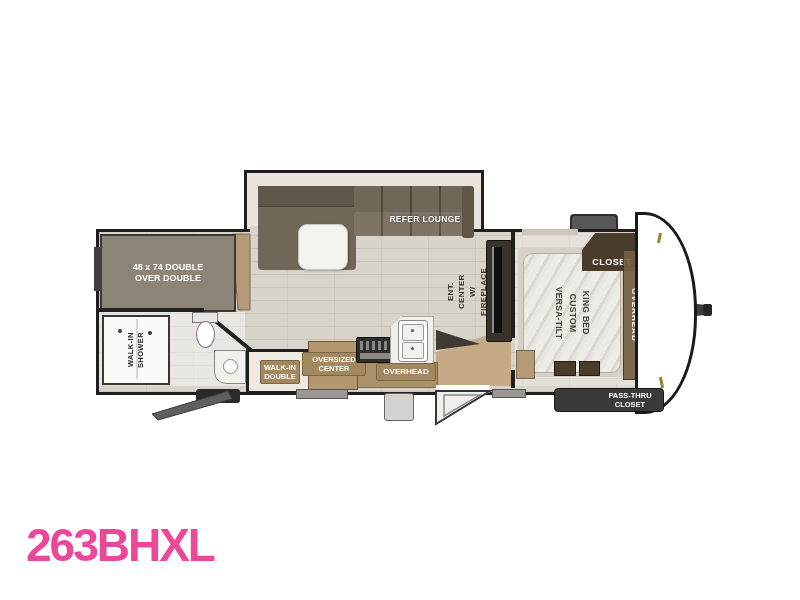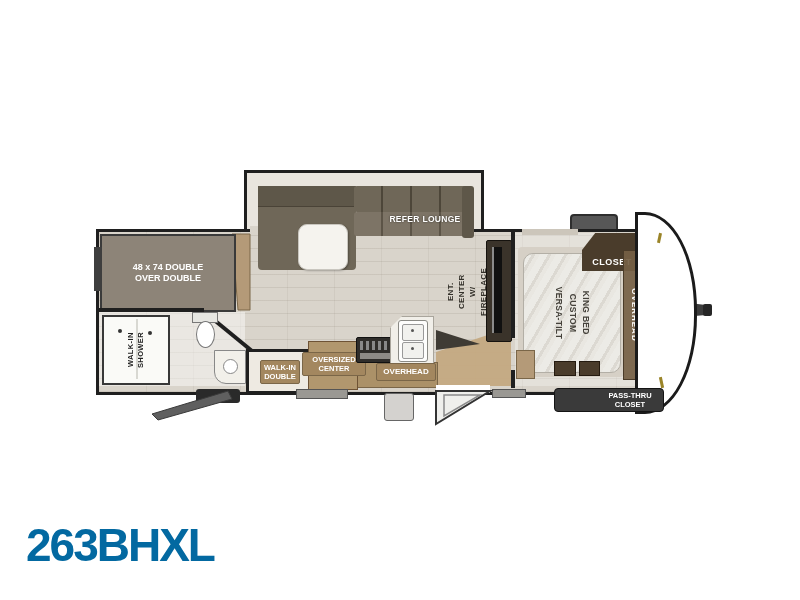--- a/index.html
+++ b/index.html
@@ -161,15 +161,15 @@
   <div class="abs" style="left:635px;top:212px;width:56px;height:196px;background:#ffffff;border:3px solid #1b1b1b;border-radius:0 52px 52px 0 / 0 98px 98px 0;">
     <div class="abs" style="left:20px;top:18px;width:3px;height:10px;background:#9a8428;transform:rotate(12deg);"></div>
     <div class="abs" style="left:22px;top:162px;width:3px;height:11px;background:#9a8428;transform:rotate(-12deg);"></div>
   </div>
 
   <div class="abs darkchip" style="left:554px;top:388px;width:58px;padding-left:46px;">
     <div>PASS-THRU</div>
     <div>CLOSET</div>
   </div>
 
-  <div class="abs" style="left:26px;top:518px;font-size:46px;font-weight:800;letter-spacing:-2px;color:#0369a1;">263BHXL</div>
+  <div class="abs" style="left:26px;top:518px;font-size:46px;font-weight:800;letter-spacing:-2px;color:#ec4899;">263BHXL</div>
 
 </div>
 
 </body></html>

